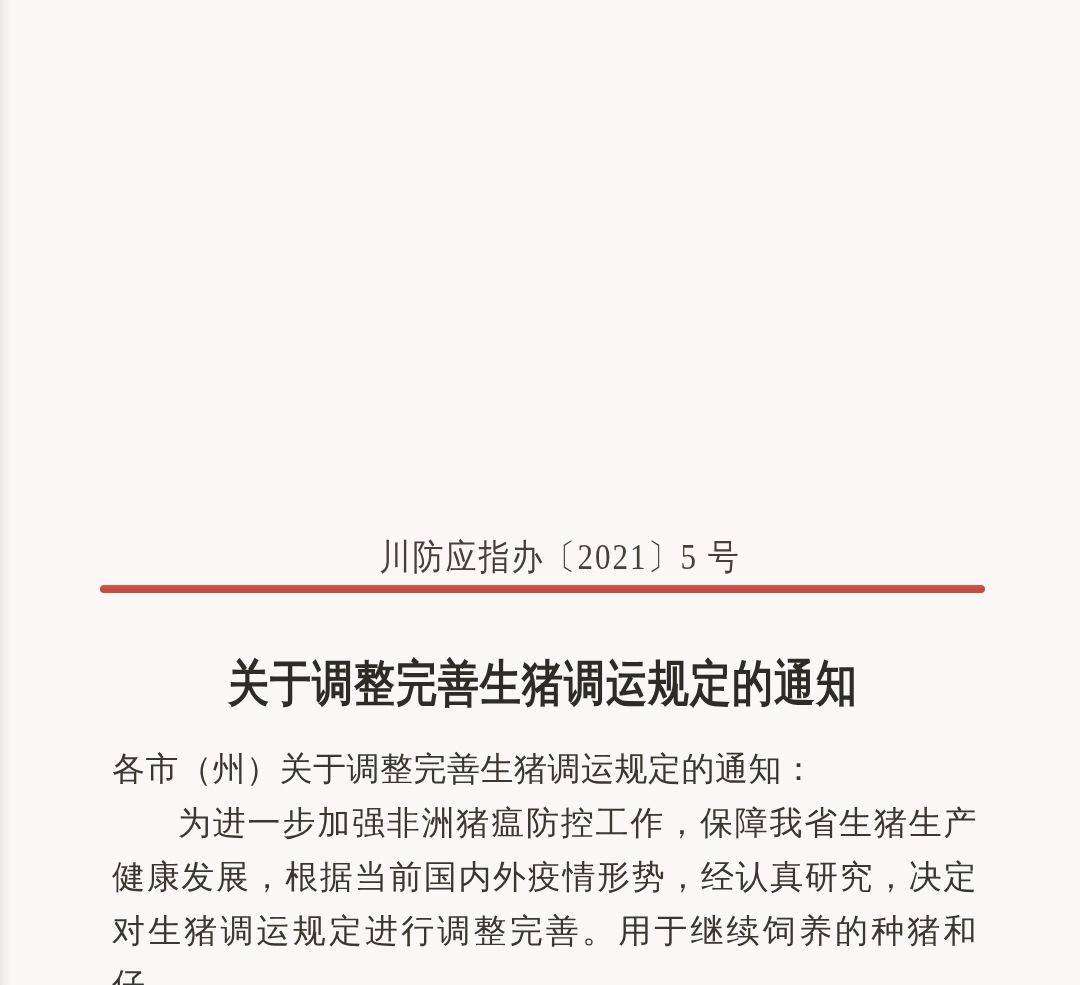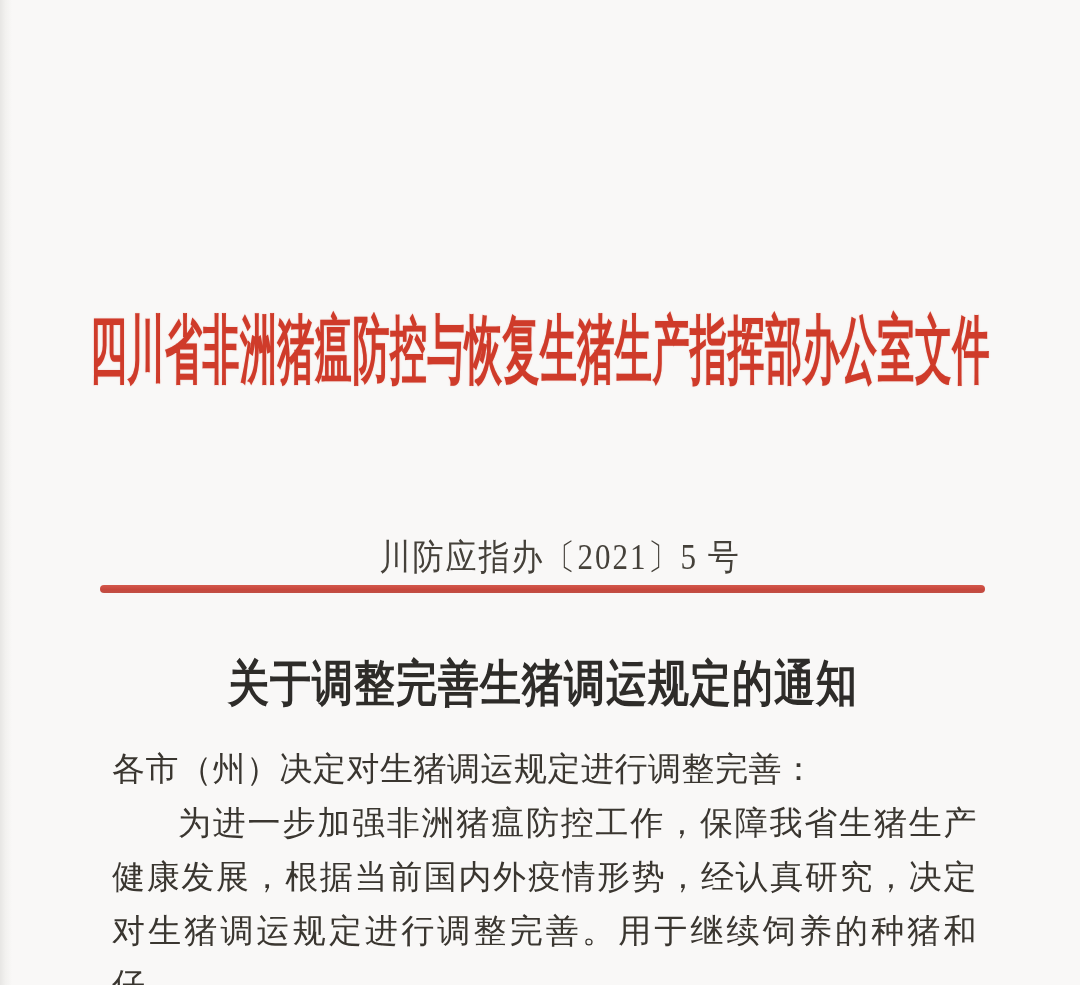--- a/index.html
+++ b/index.html
@@ -93,33 +93,30 @@
   .doc-body p { margin: 0; }
   .doc-body p.indent { text-indent: 2em; }
 </style>
 </head>
 <body>
 
 <div class="page">
 
   <div class="left-edge"></div>
 
-  <div class="header-banner">
-    <span class="org-name">四川省非洲猪瘟防控与恢复生猪生产指挥部办公室文件</span>
-  </div>
 
   <div class="doc-number">
     <span>川防应指办〔2021〕5 号</span>
   </div>
 
   <div class="red-line"></div>
 
   <h1 class="doc-title">
     <span>关于调整完善生猪调运规定的通知</span>
   </h1>
 
   <div class="doc-body">
-    <p>各市（州）决定对生猪调运规定进行调整完善：</p>
+    <p>各市（州）关于调整完善生猪调运规定的通知：</p>
     <p class="indent">为进一步加强非洲猪瘟防控工作，保障我省生猪生产健康发展，根据当前国内外疫情形势，经认真研究，决定对生猪调运规定进行调整完善。用于继续饲养的种猪和仔。</p>
     <p class="indent">一、暂停省外生猪调入我省，用于继续饲养的种猪和仔</p>
   </div>
 
 </div>
 
 </body></html>

